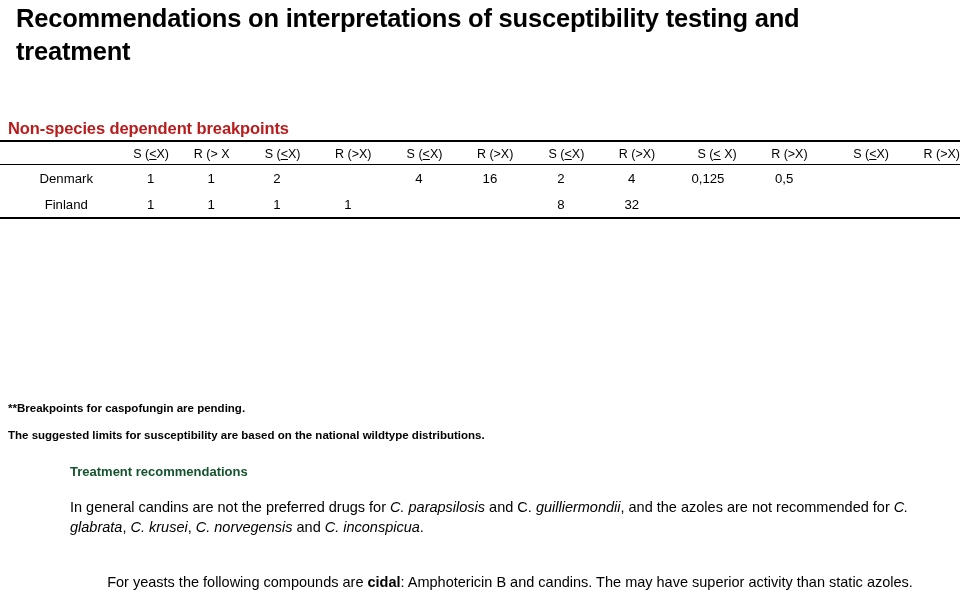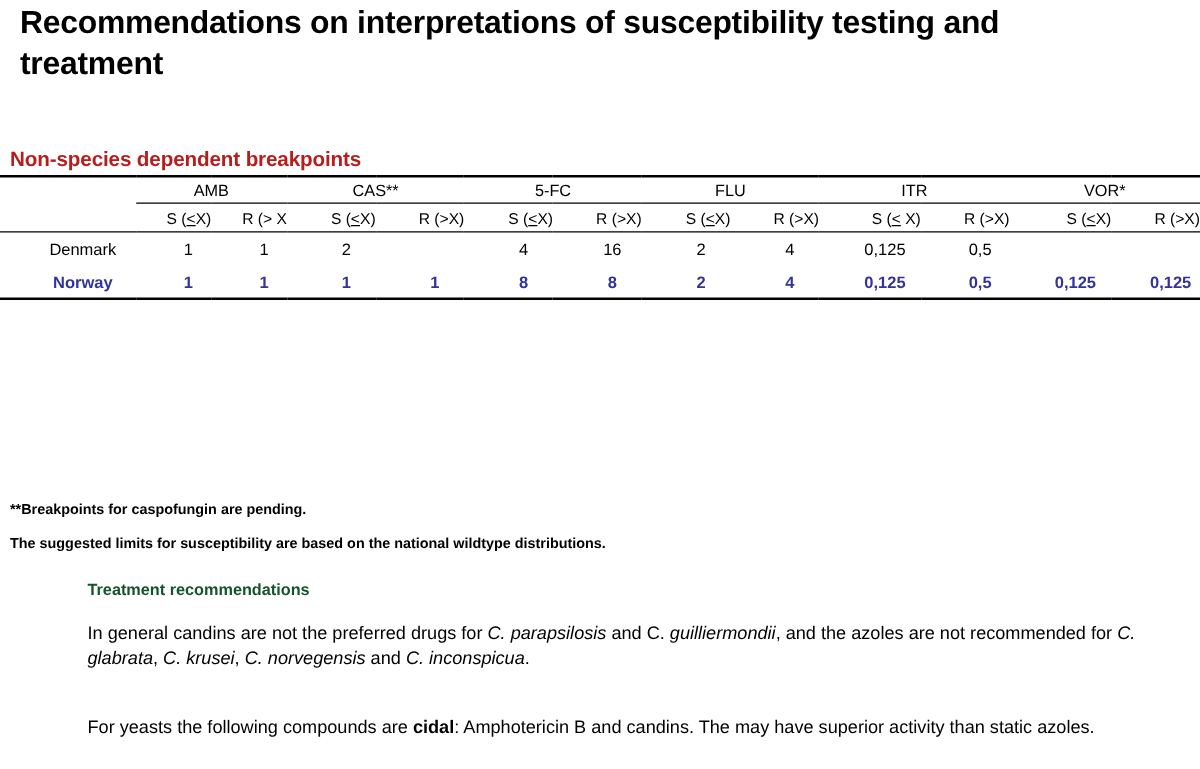--- a/index.html
+++ b/index.html
@@ -128,20 +128,21 @@
     color: #000;
   }
   .treat-para-2 {
     position: absolute;
     left: 70px;
     top: 572px;
     width: 880px;
     font-size: 14.5px;
     line-height: 1.38;
     color: #000;
+    text-align: center;
   }
   .it { font-style: italic; }
   .bd { font-weight: bold; }
 </style>
 </head>
 <body>
 
 <div class="slide-title">Recommendations on interpretations of susceptibility testing and treatment</div>
 
 <div class="section-heading">Non-species dependent breakpoints</div>
@@ -161,41 +162,20 @@
       <col style="width:78px">
         <col style="width:68px">
       <col style="width:78px">
         <col style="width:68px">
     </colgroup>
     <tbody>
       <tr class="rule-top">
         <td colspan="13"></td>
       </tr>
 
-      <tr class="drug-row">
-        <td></td>
-        <td class="drug-group-underline" colspan="2">
-          <span class="dn-inner">AMB</span>
-        </td>
-        <td class="drug-group-underline" colspan="2">
-          <span class="dn-inner">CAS**</span>
-        </td>
-        <td class="drug-group-underline" colspan="2">
-          <span class="dn-inner">5-FC</span>
-        </td>
-        <td class="drug-group-underline" colspan="2">
-          <span class="dn-inner">FLU</span>
-        </td>
-        <td class="drug-group-underline" colspan="2">
-          <span class="dn-inner">ITR</span>
-        </td>
-        <td class="drug-group-underline" colspan="2">
-          <span class="dn-inner">VOR*</span>
-        </td>
-      </tr>
 
       <tr class="sub-row">
         <td></td>
 
         <td><span class="sub-label">S (<span class="le">&lt;</span>X)</span></td>
         <td><span class="sub-label">R (&gt; X</span></td>
 
         <td><span class="sub-label">S (<span class="le">&lt;</span>X)</span></td>
         <td><span class="sub-label">R (&gt;X)</span></td>
 
@@ -225,36 +205,36 @@
         <td>4</td>
         <td>16</td>
         <td>2</td>
         <td>4</td>
         <td>0,125</td>
         <td>0,5</td>
         <td></td>
         <td></td>
       </tr>
 
-
-      <tr class="data-row row-highlight">
-        <td class="country" style="color: rgb(51, 51, 153);">Norway</td>
-        <td style="color: rgb(51, 51, 153);">1</td>
-        <td style="color: rgb(51, 51, 153);">1</td>
-        <td style="color: rgb(51, 51, 153);">1</td>
-        <td style="color: rgb(51, 51, 153);">1</td>
-        <td style="color: rgb(51, 51, 153);">8</td>
-        <td style="color: rgb(51, 51, 153);">8</td>
-        <td style="color: rgb(51, 51, 153);">2</td>
-        <td style="color: rgb(51, 51, 153);">4</td>
-        <td style="color: rgb(51, 51, 153);">0,125</td>
-        <td style="color: rgb(51, 51, 153);">0,5</td>
-        <td style="color: rgb(51, 51, 153);">0,125</td>
-        <td style="color: rgb(51, 51, 153);">0,125</td>
-      </tr>
+      <tr class="data-row">
+        <td class="country">Finland</td>
+        <td>1</td>
+        <td>1</td>
+        <td>1</td>
+        <td>1</td>
+        <td></td>
+        <td></td>
+        <td>8</td>
+        <td>32</td>
+        <td></td>
+        <td></td>
+        <td></td>
+        <td></td>
+      </tr>
+
 
 
       <tr class="rule-bot">
         <td colspan="13"></td>
       </tr>
     </tbody>
   </table>
 </div>
 
 <div class="footnote-1"><span>**Breakpoints for </span><span class="reg">caspofungin</span><span> are pending.</span></div>

